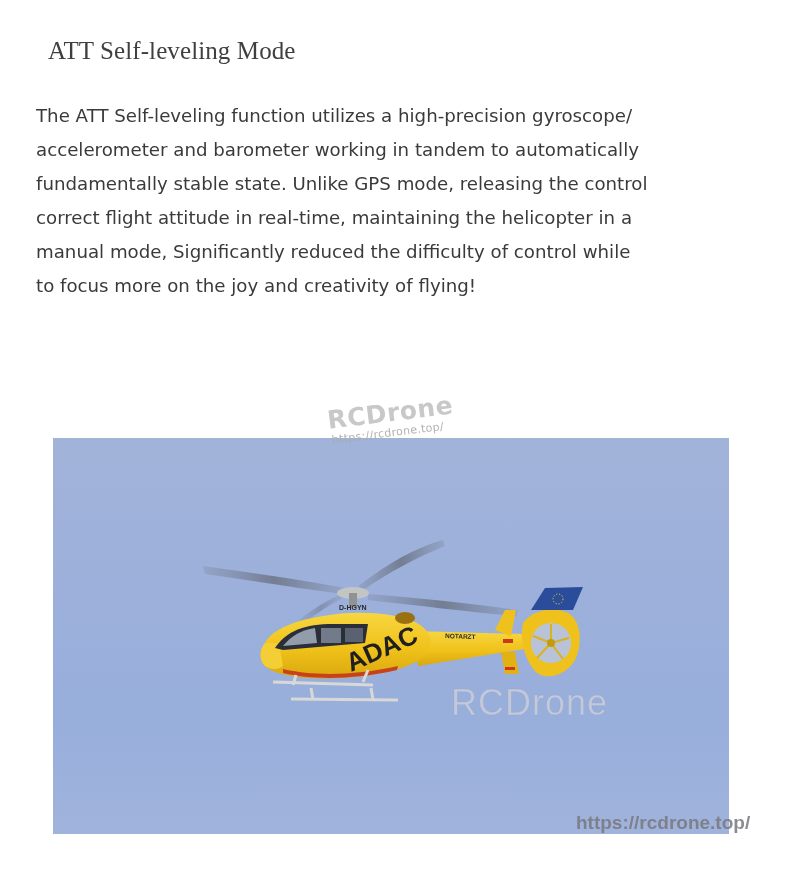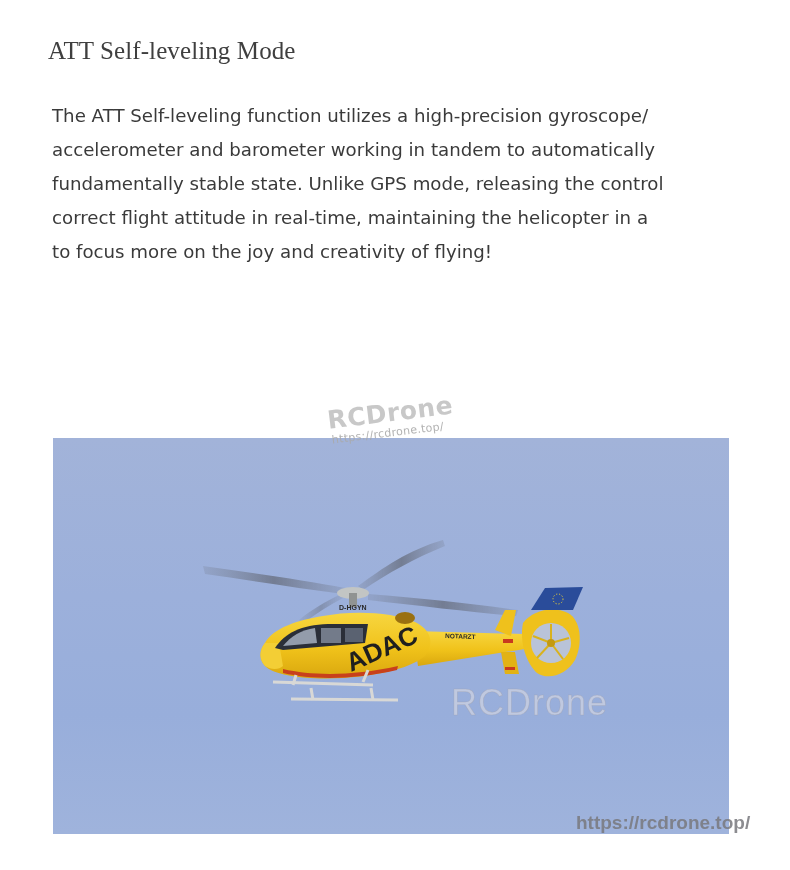--- a/index.html
+++ b/index.html
@@ -3,21 +3,21 @@
   <meta charset="utf-8">
   <style>
     html, body { margin: 0; padding: 0; background: #ffffff; }
     body { width: 790px; height: 870px; position: relative; overflow: hidden; font-family: "DejaVu Sans", "Liberation Sans", sans-serif; }
     .heading {
       position: absolute; left: 48px; top: 34px;
       font-size: 25px; color: #3f3f3f; font-weight: normal; letter-spacing: 0.1px;
       margin: 0; line-height: 34px; font-family: Liberation Serif, serif;
     }
     .body-text {
-      position: absolute; left: 52px; top: 99px; width: 730px;
+      position: absolute; left: 36px; top: 99px; width: 730px;
       font-size: 18.2px; line-height: 34px; color: #3a3a3a; margin: 0;
     }
     .body-text .line { display: block; white-space: nowrap; }
     .wm-top {
       position: absolute; left: 326px; top: 408px; transform: rotate(-7deg);
       transform-origin: left top; color: rgba(190,190,190,0.85); z-index: 5;
       pointer-events: none;
     }
     .wm-top .brand { font-size: 25px; font-weight: bold; letter-spacing: 0.5px; display:block; line-height: 26px; }
     .wm-top .url { font-size: 11px; display:block; margin-left: 2px; letter-spacing: 0.3px; color: rgba(170,170,170,0.9); }
@@ -40,20 +40,21 @@
 </head>
 <body>
 
 <h1 class="heading">ATT Self-leveling Mode</h1>
 
 <p class="body-text">
   <span class="line">The ATT Self-leveling function utilizes a high-precision gyroscope/</span>
   <span class="line">accelerometer and barometer working in tandem to automatically</span>
   <span class="line">fundamentally stable state. Unlike GPS mode, releasing the control</span>
   <span class="line">correct flight attitude in real-time, maintaining the helicopter in a</span>
+  <span class="line">manual mode, Significantly reduced the difficulty of control while</span>
   <span class="line">to focus more on the joy and creativity of flying!</span>
 </p>
 
 <div class="wm-top">
   <span class="brand">RCDrone</span>
   <span class="url">https://rcdrone.top/</span>
 </div>
 
 <div class="photo" title="Yellow ADAC rescue helicopter flying against a blue sky">
   <svg width="676" height="396" viewBox="0 0 676 396">

